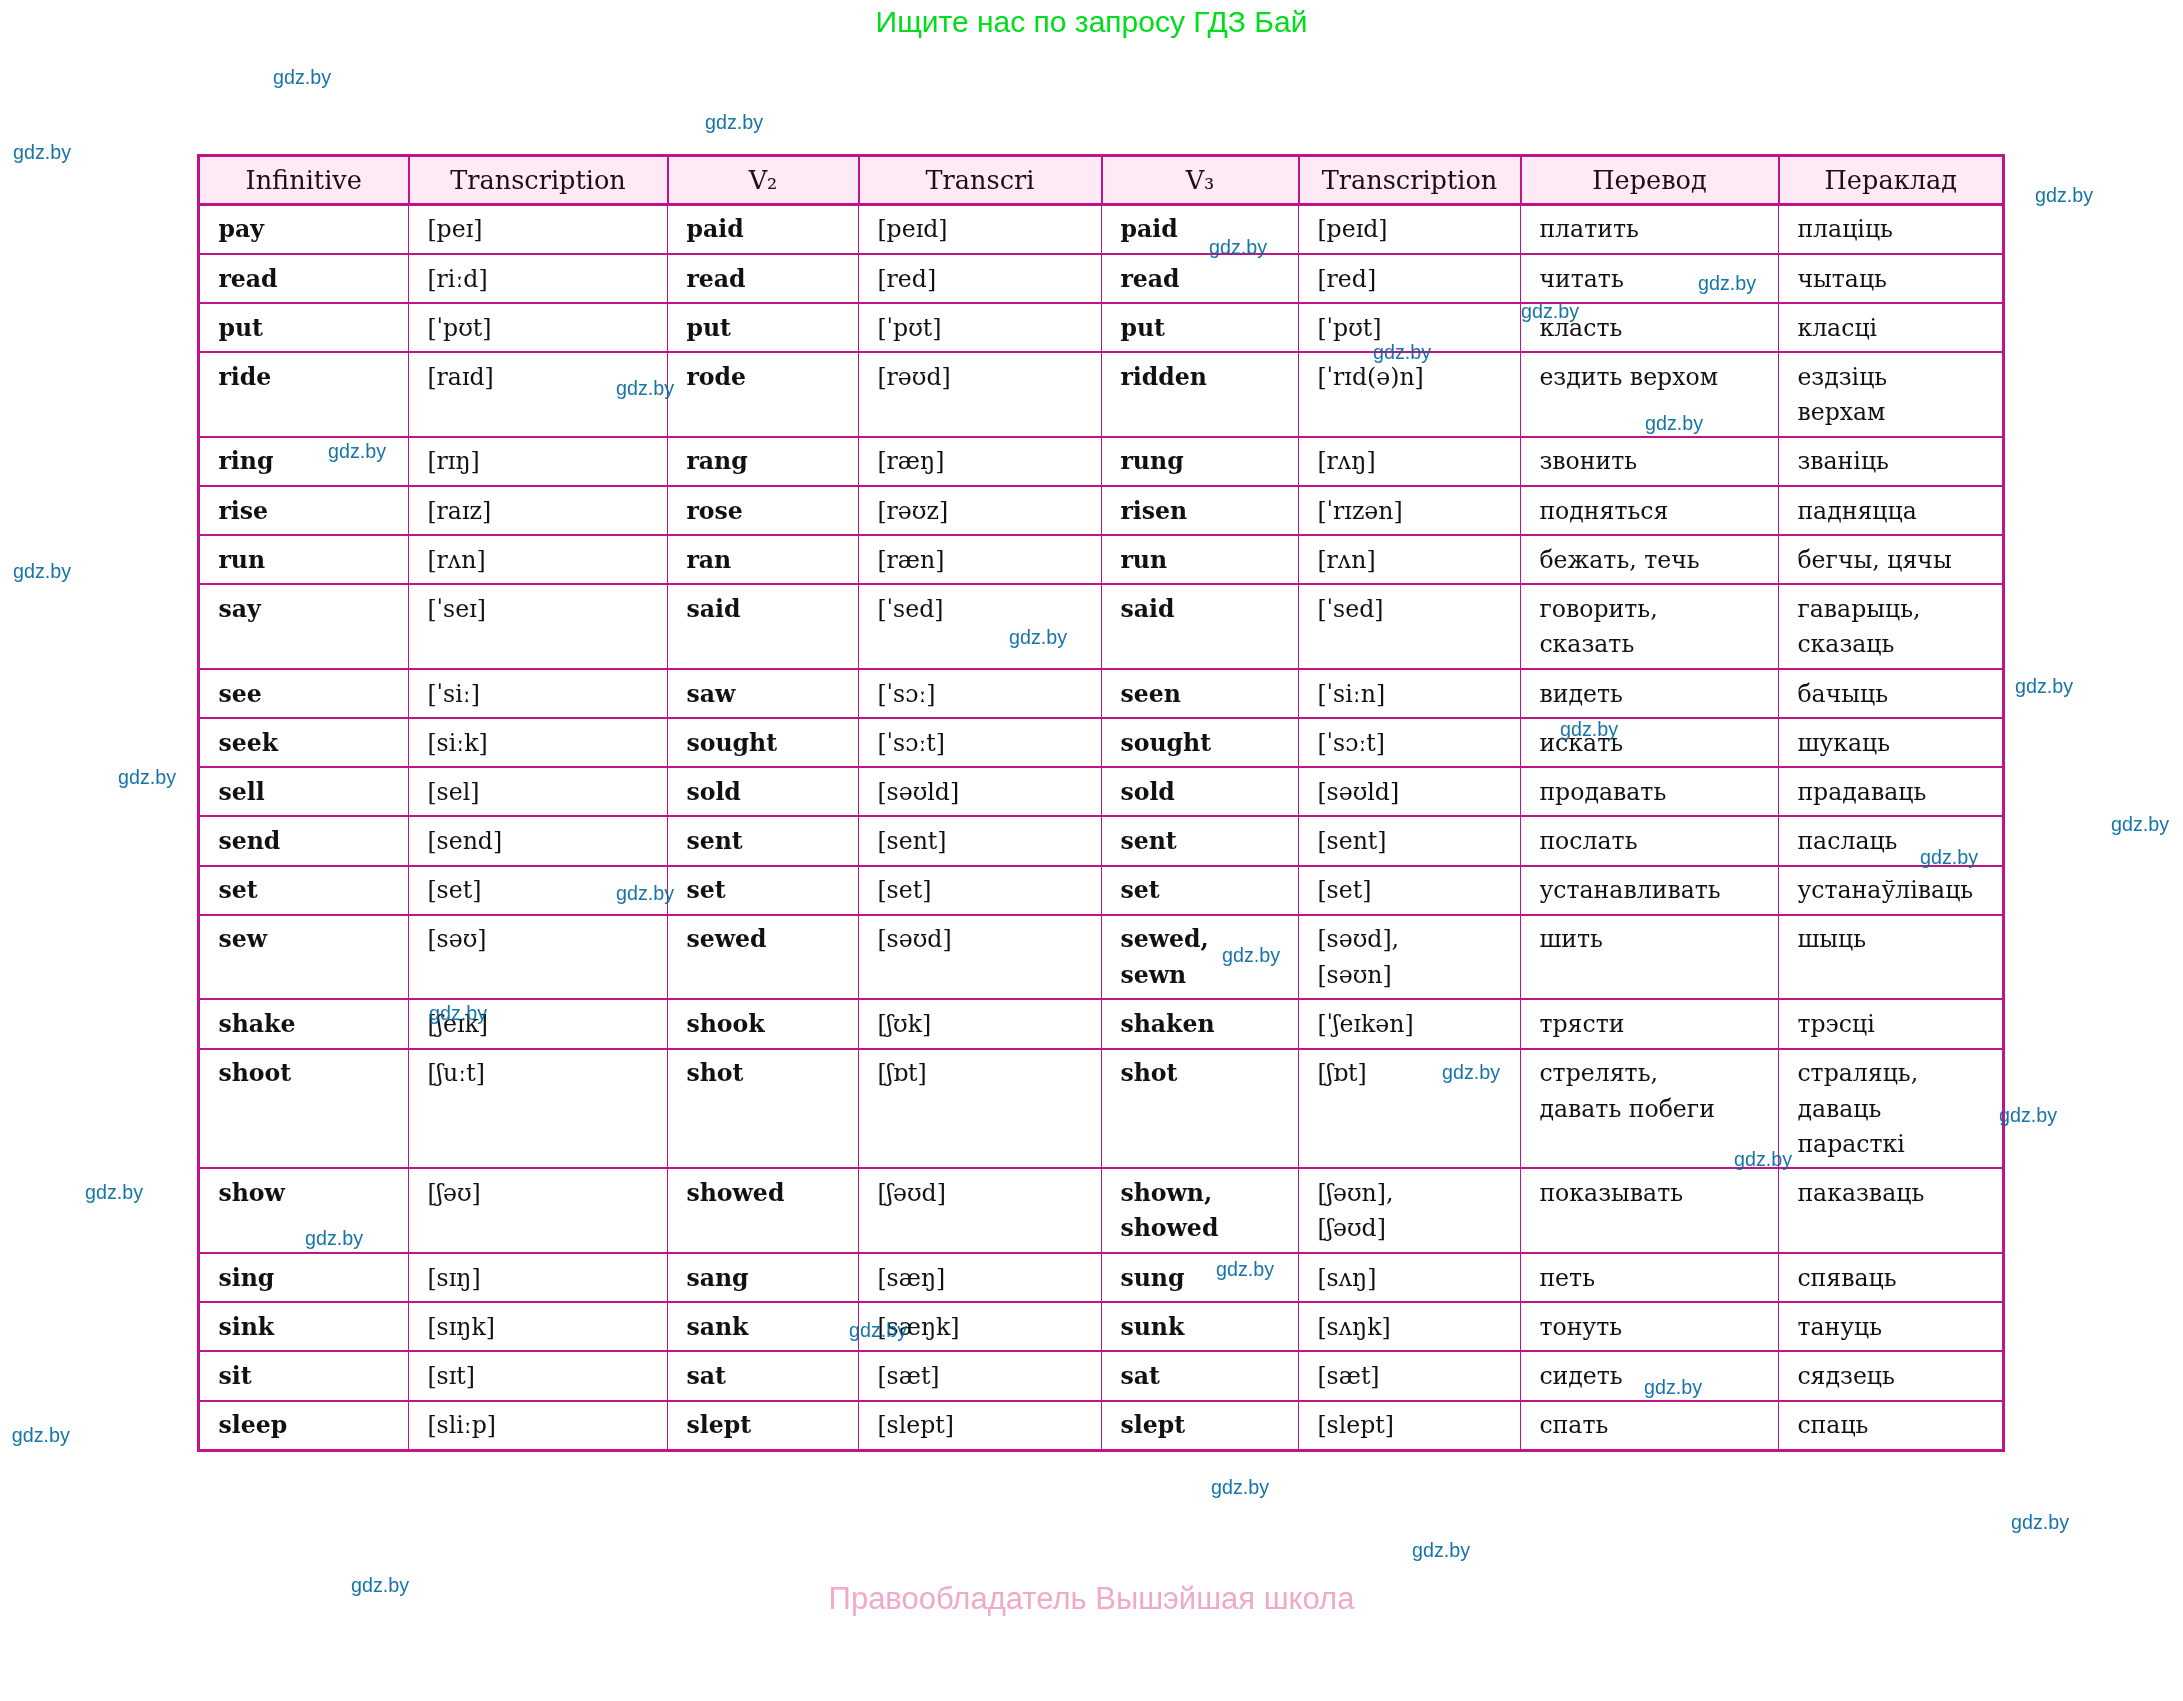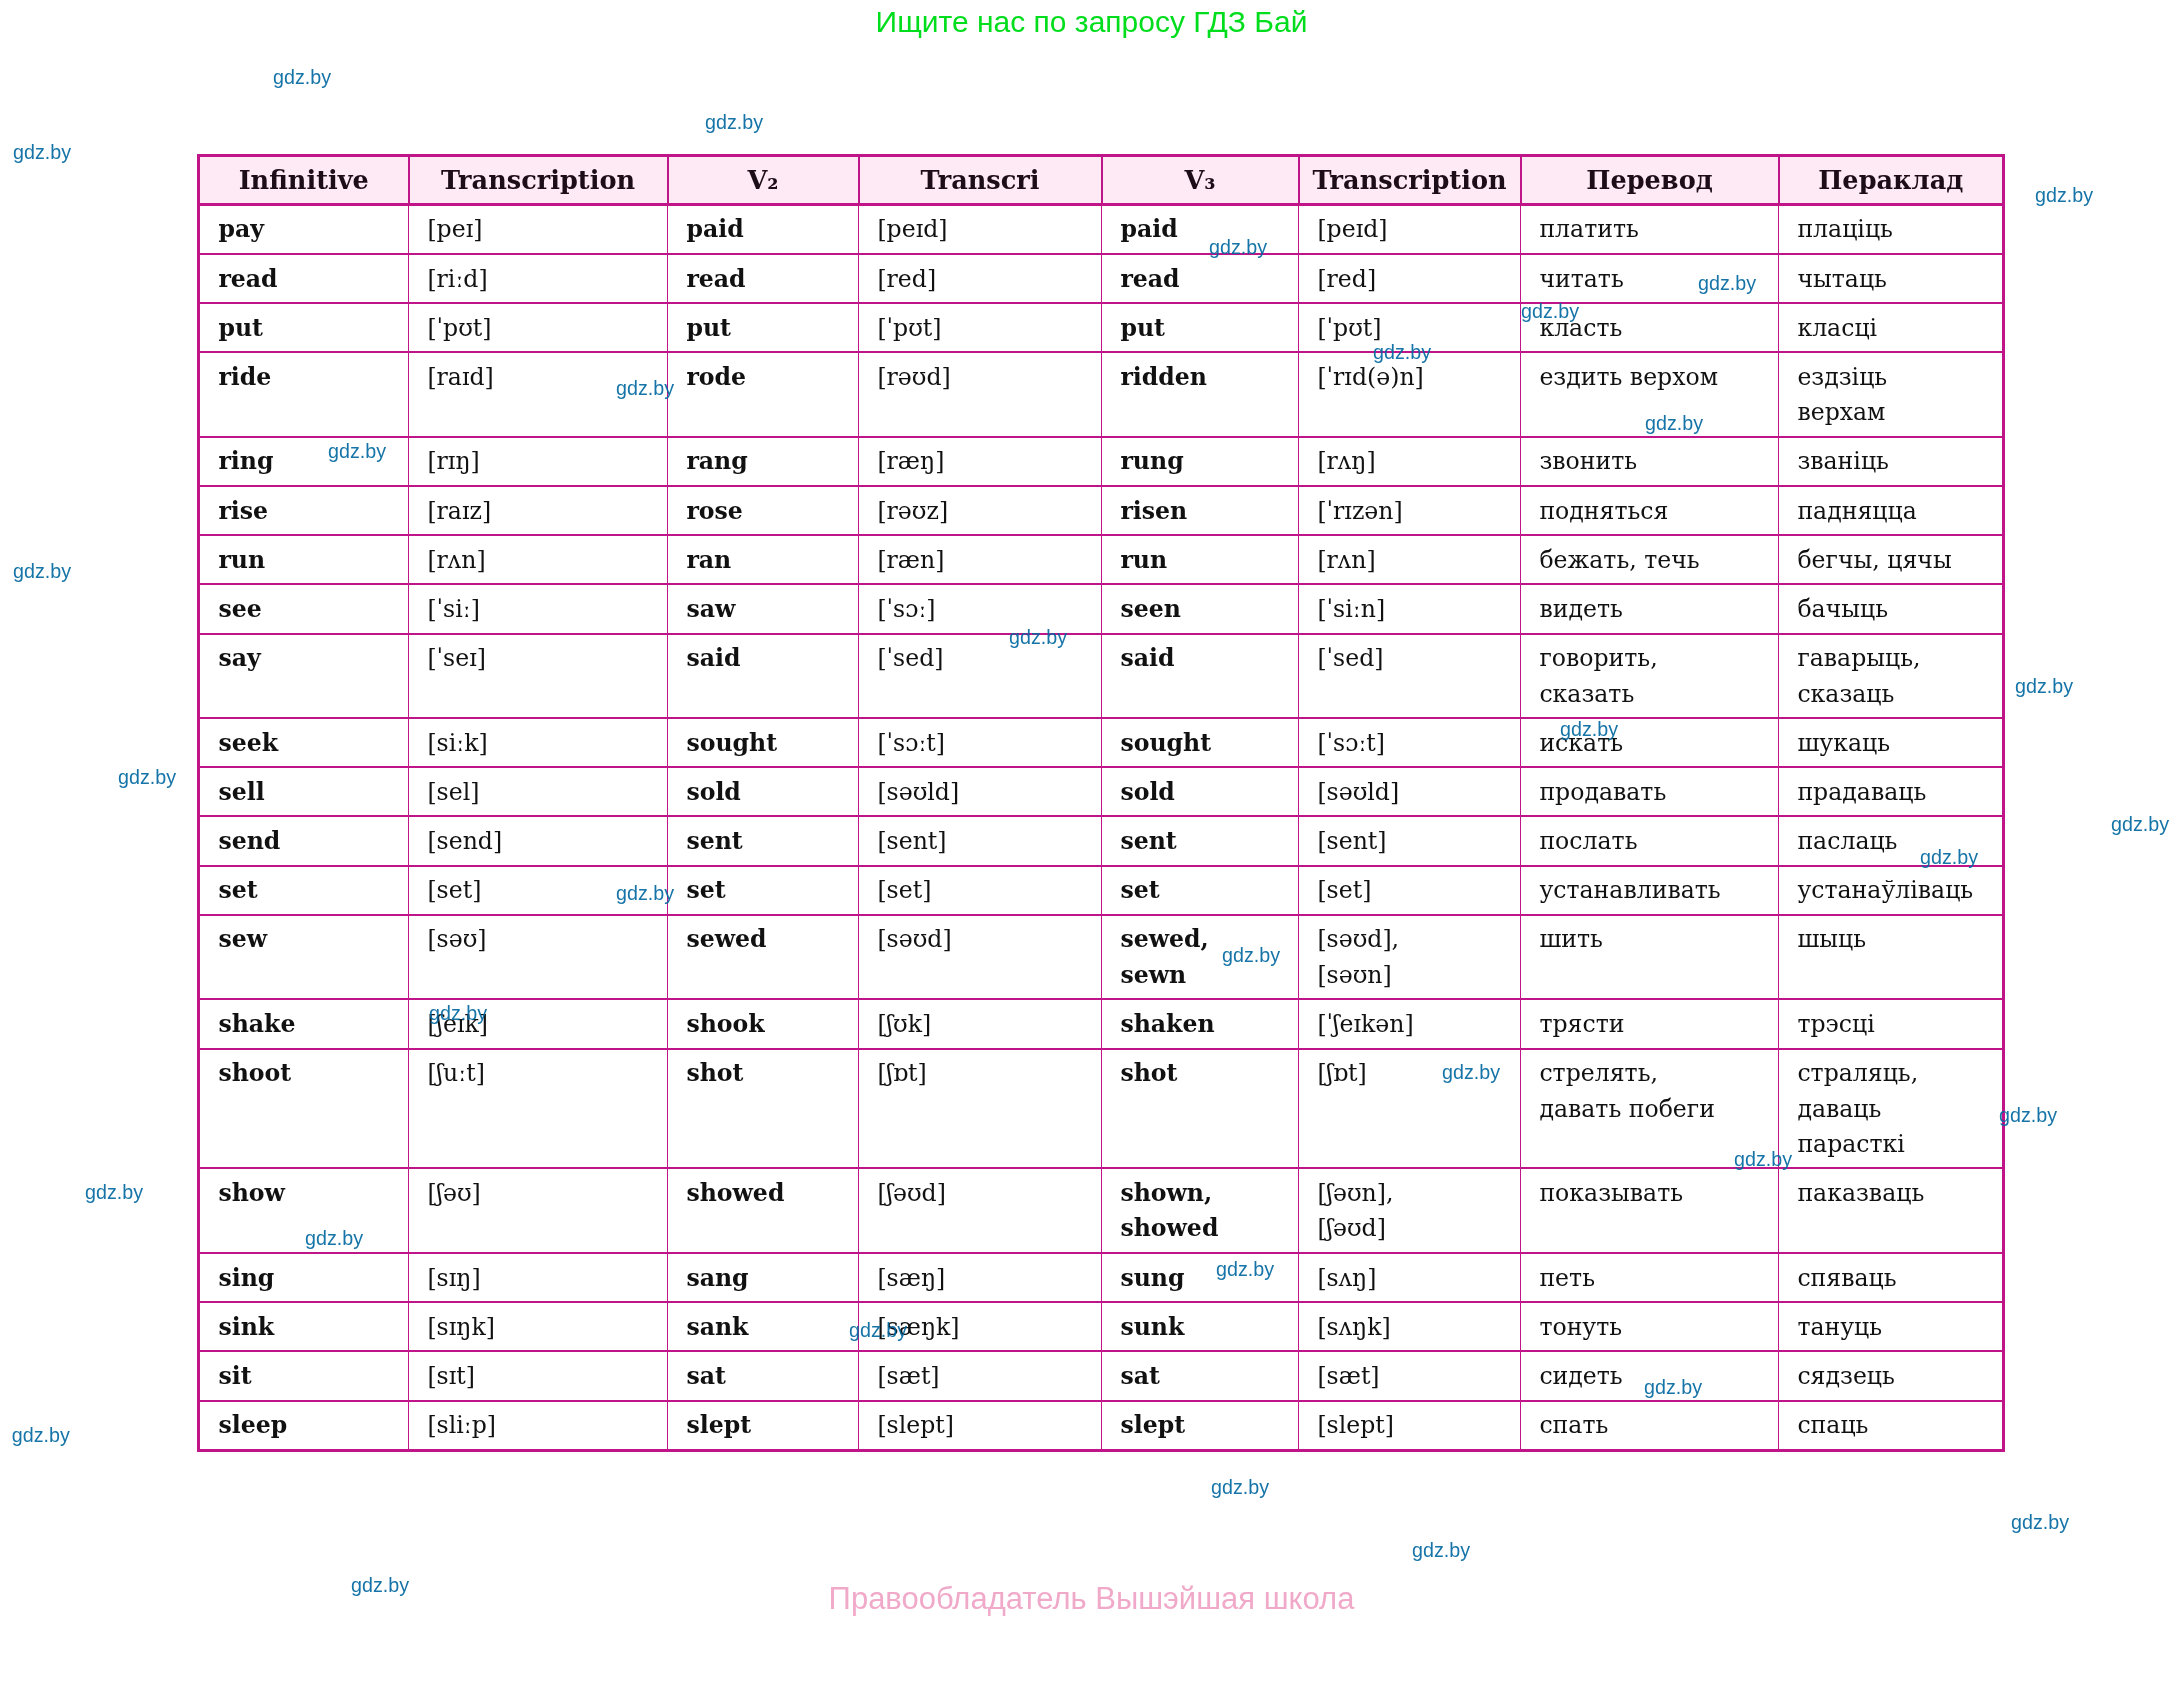--- a/index.html
+++ b/index.html
@@ -32,21 +32,21 @@
     table-layout:fixed;
     border:3.9px solid var(--border);
     font-size:23.6px;
     color:#111111;
   }
   table.verbs th{
     background:var(--header-bg);
     border:2px solid var(--border);
     border-bottom-width:3.3px;
     font-size:25.6px;
-    font-weight:bold;
+    font-weight:normal;
     color:#1d0d18;
     padding:7.9px 3.9px;
     text-align:center;
     overflow:hidden;
     white-space:nowrap;
   }
   table.verbs td{
     border:1.3px solid var(--border);
     border-top-width:2.6px;
     border-bottom-width:2.6px;
@@ -192,40 +192,40 @@
           <td class="c0">run</td>
           <td class="c1">[rʌn]</td>
           <td class="c2">ran</td>
           <td class="c3">[ræn]</td>
           <td class="c4 v3">run</td>
           <td class="c5">[rʌn]</td>
           <td class="c6">бежать, течь</td>
           <td class="c7">бегчы, цячы</td>
         </tr>
         <tr>
-          <td class="c0">see</td>
-          <td class="c1">[ˈsiː]</td>
-          <td class="c2">saw</td>
-          <td class="c3">[ˈsɔː]</td>
-          <td class="c4 v3">seen</td>
-          <td class="c5">[ˈsiːn]</td>
-          <td class="c6">видеть</td>
-          <td class="c7">бачыць</td>
-        </tr>
-        <tr>
           <td class="c0">say</td>
           <td class="c1">[ˈseɪ]</td>
           <td class="c2">said</td>
           <td class="c3">[ˈsed]</td>
           <td class="c4 v3">said</td>
           <td class="c5">[ˈsed]</td>
           <td class="c6">говорить,
 сказать</td>
           <td class="c7">гаварыць,
 сказаць</td>
+        </tr>
+        <tr>
+          <td class="c0">see</td>
+          <td class="c1">[ˈsiː]</td>
+          <td class="c2">saw</td>
+          <td class="c3">[ˈsɔː]</td>
+          <td class="c4 v3">seen</td>
+          <td class="c5">[ˈsiːn]</td>
+          <td class="c6">видеть</td>
+          <td class="c7">бачыць</td>
         </tr>
         <tr>
           <td class="c0">seek</td>
           <td class="c1">[siːk]</td>
           <td class="c2">sought</td>
           <td class="c3">[ˈsɔːt]</td>
           <td class="c4 v3">sought</td>
           <td class="c5">[ˈsɔːt]</td>
           <td class="c6">искать</td>
           <td class="c7">шукаць</td>

